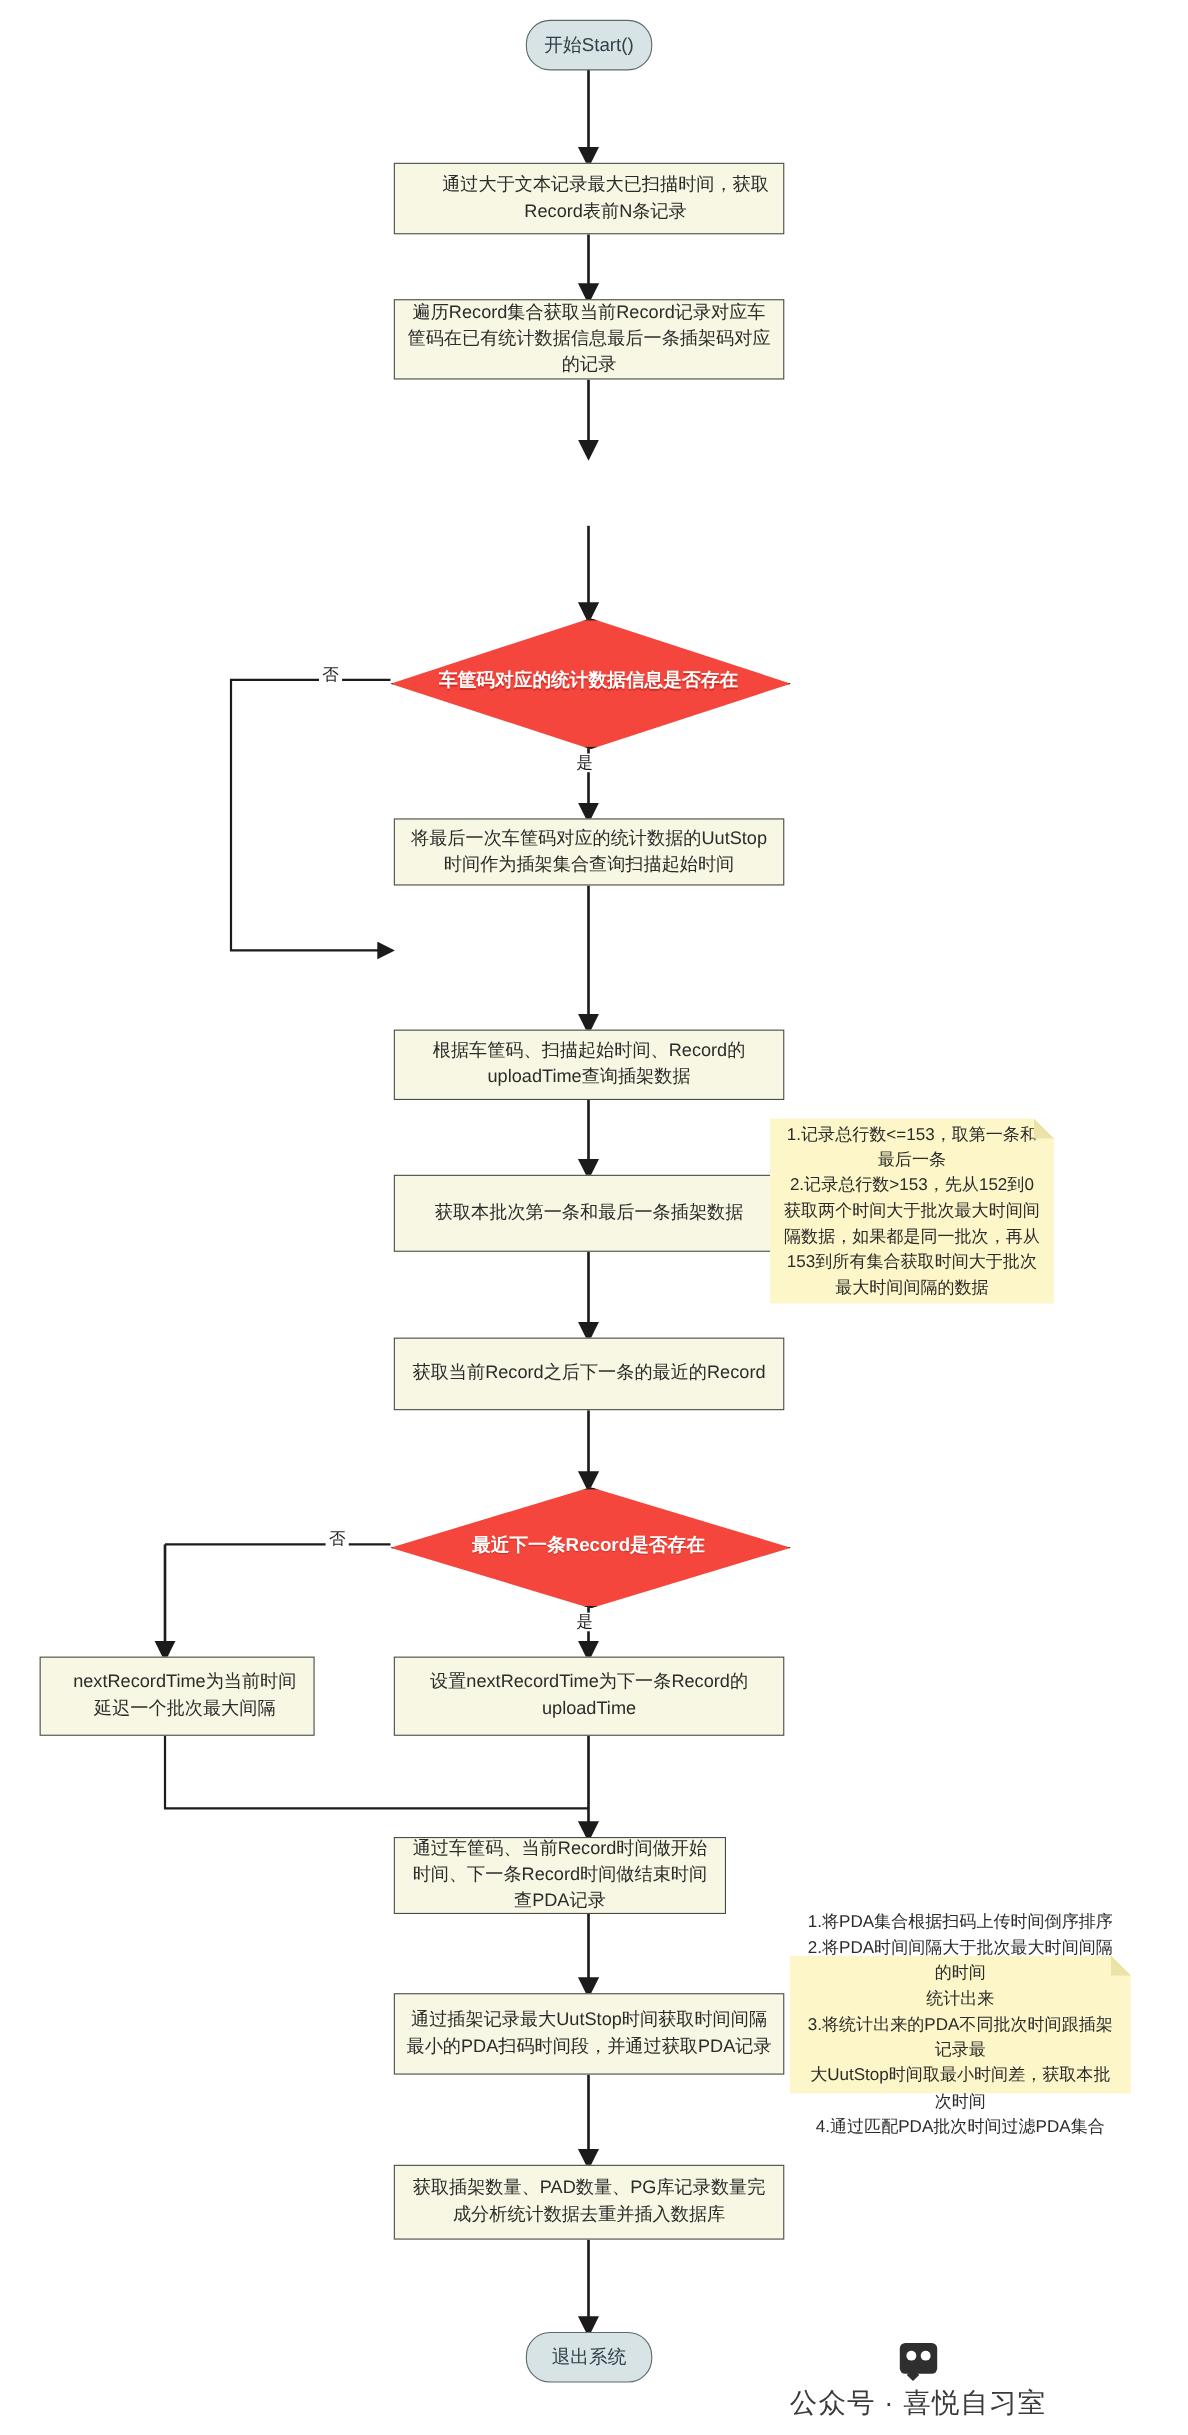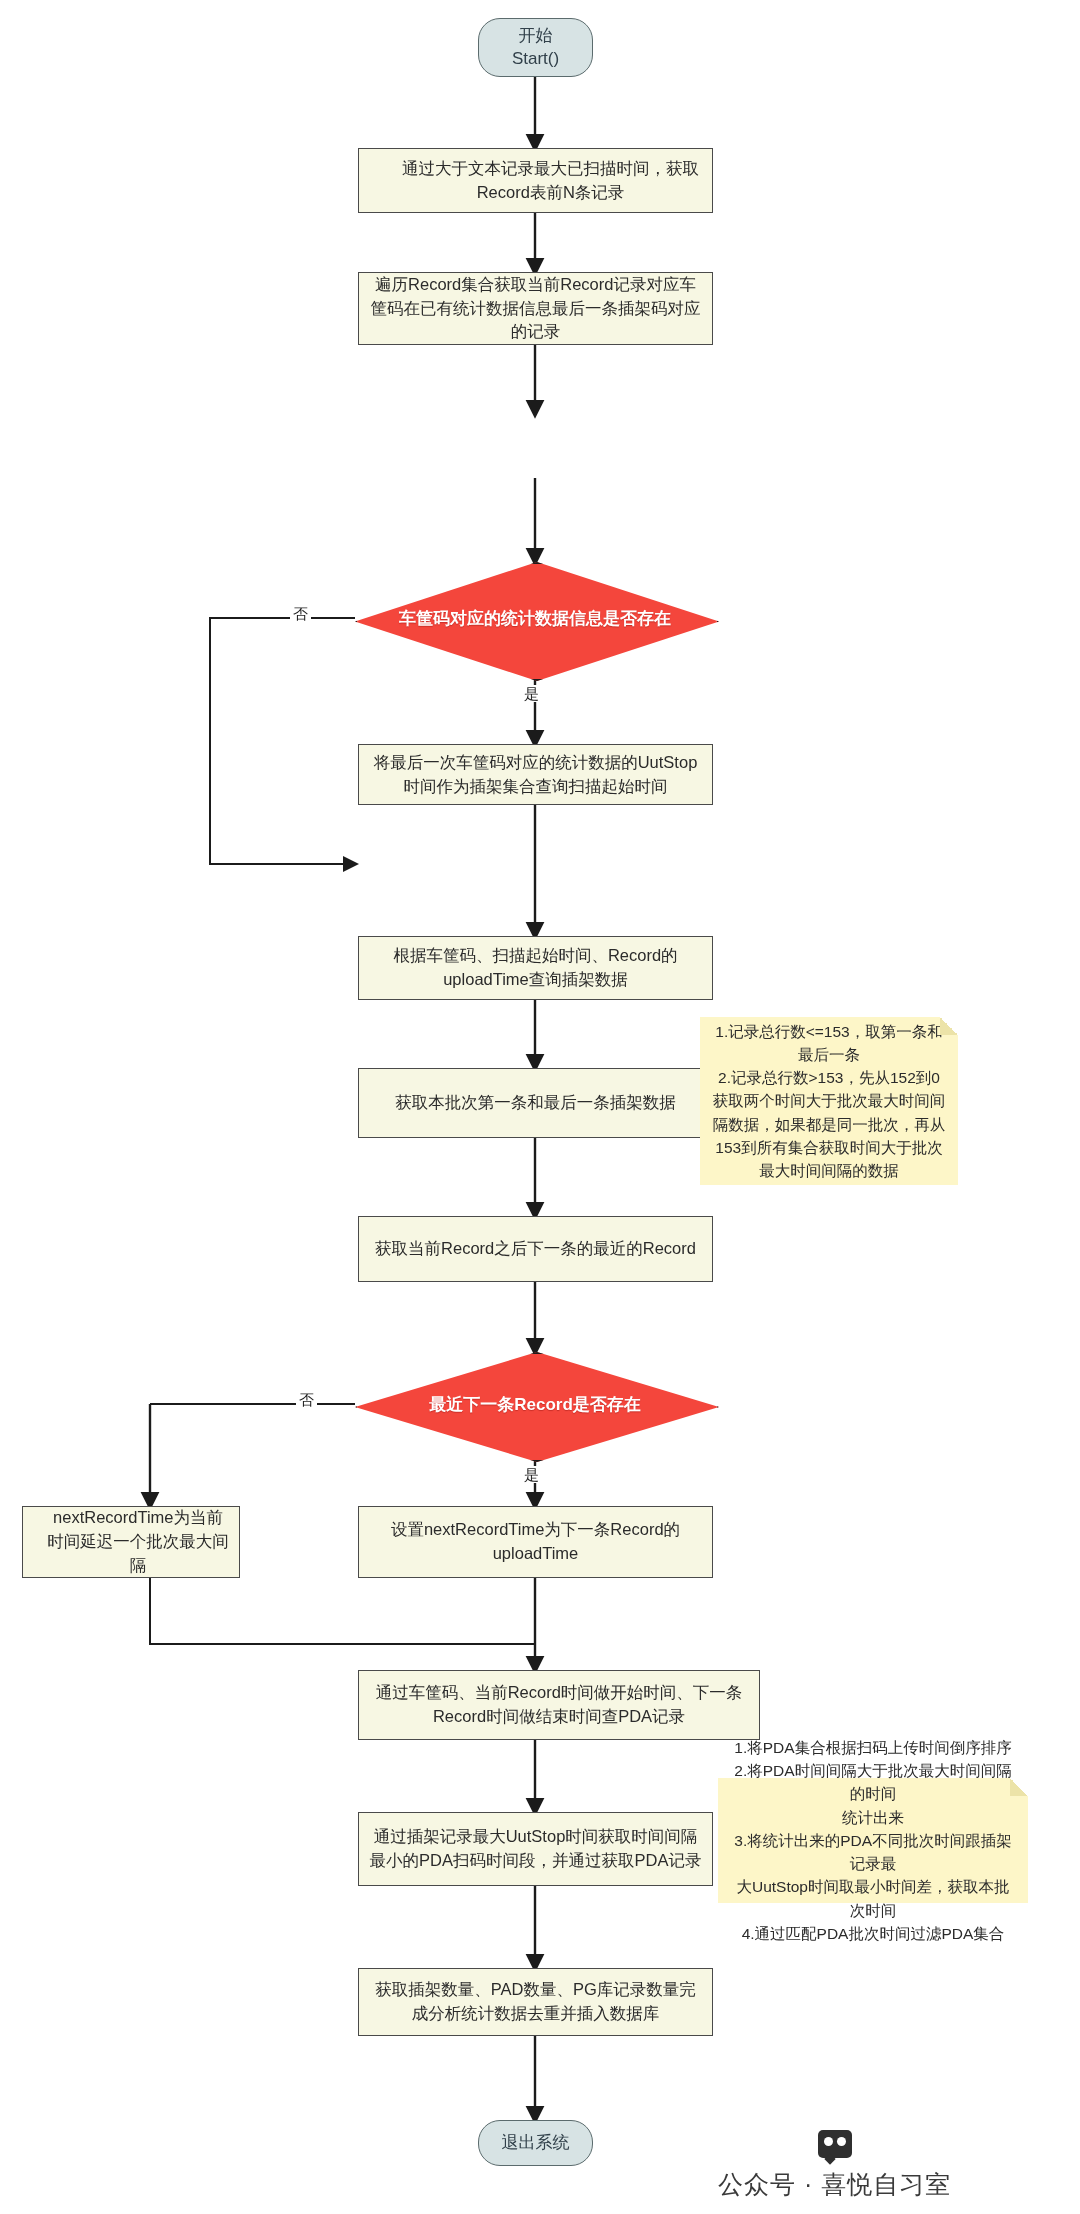--- a/index.html
+++ b/index.html
@@ -93,21 +93,21 @@
       <path d="M535,2036 L535,2120"></path>
       <path d="M150,1404 L150,1506"></path>
     </g>
     <g stroke="#1b1b1b" stroke-width="2.0" fill="none">
       <path d="M355,618 L210,618 L210,864 L355,864" marker-end="url(#arrow)"></path>
       <path d="M150,1578 L150,1644 L535,1644"></path>
       <path d="M355,1404 L150,1404"></path>
     </g>
   </svg>
 
-  <div class="node terminator" style="left:478px;top:18px;width:115px;height:59px;flex-direction:column;">
+  <div class="node terminator" style="left:478px;top:18px;width:115px;height:46px;flex-direction:row;">
     <span>开始</span>
     <span>Start()</span>
   </div>
 
   <div class="node process" style="left:358px;top:148px;width:355px;height:65px;padding-left:40px;">
     <span>通过大于文本记录最大已扫描时间，获取Record表前N条记录</span>
   </div>
 
   <div class="node process" style="left:358px;top:272px;width:355px;height:73px;">
     <span>遍历Record集合获取当前Record记录对应车筐码在已有统计数据信息最后一条插架码对应的记录</span>
@@ -150,29 +150,29 @@
     <span>获取当前Record之后下一条的最近的Record</span>
   </div>
 
   <div class="node decision" style="left:355px;top:1352px;width:360px;height:106px;">
     <span class="diamond-shape"></span>
     <span class="diamond-label">最近下一条Record是否存在</span>
   </div>
   <div class="edge-label" style="left:296px;top:1391px;">否</div>
   <div class="edge-label" style="left:521px;top:1466px;">是</div>
 
-  <div class="node process" style="left:22px;top:1506px;width:218px;height:72px;padding-left:24px;">
+  <div class="node process" style="left:36px;top:1506px;width:250px;height:72px;padding-left:24px;">
     <span>nextRecordTime为当前时间延迟一个批次最大间隔</span>
   </div>
 
   <div class="node process" style="left:358px;top:1506px;width:355px;height:72px;">
     <span>设置nextRecordTime为下一条Record的uploadTime</span>
   </div>
 
-  <div class="node process" style="left:358px;top:1670px;width:402px;height:70px;">
+  <div class="node process" style="left:358px;top:1670px;width:302px;height:70px;">
     <span>通过车筐码、当前Record时间做开始时间、下一条Record时间做结束时间查PDA记录</span>
   </div>
 
   <div class="note" style="left:718px;top:1778px;width:310px;height:125px;">
     <span class="fold"></span>
     <span>
       <span>1.将PDA集合根据扫码上传时间倒序排序</span><br>
       <span>2.将PDA时间间隔大于批次最大时间间隔的时间</span><br>
       <span>统计出来</span><br>
       <span>3.将统计出来的PDA不同批次时间跟插架记录最</span><br>

